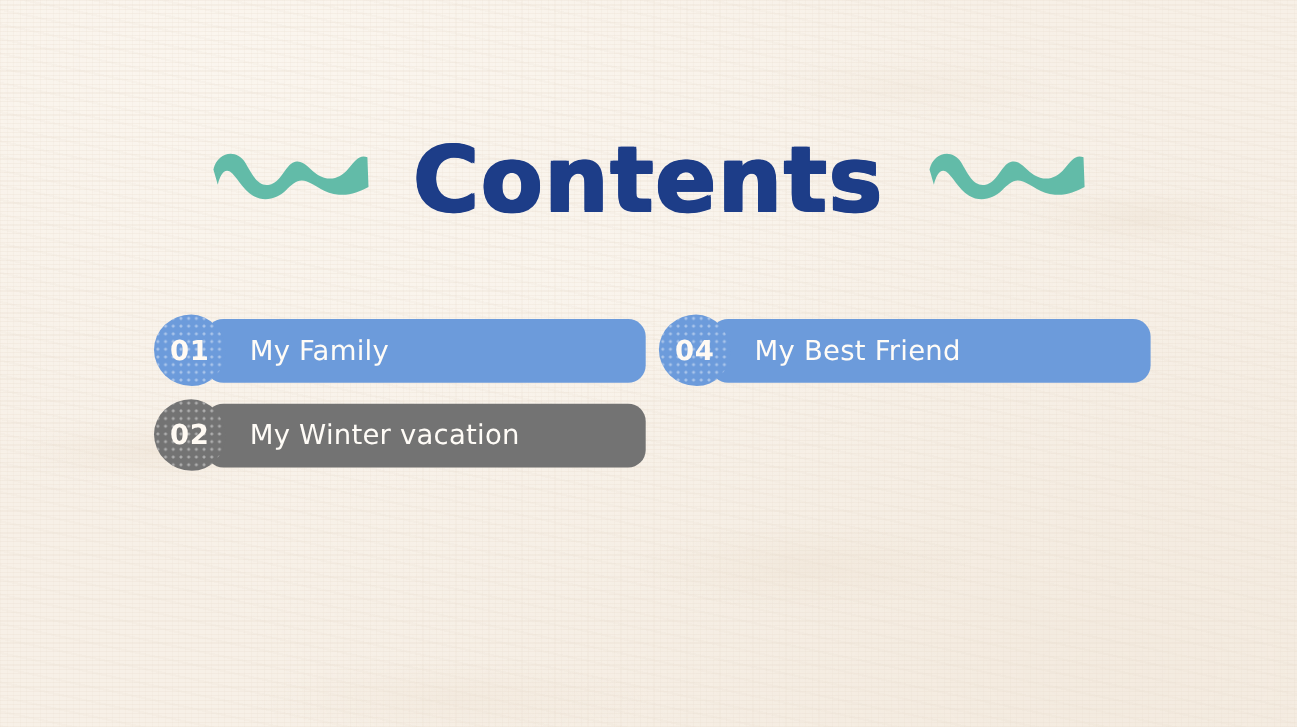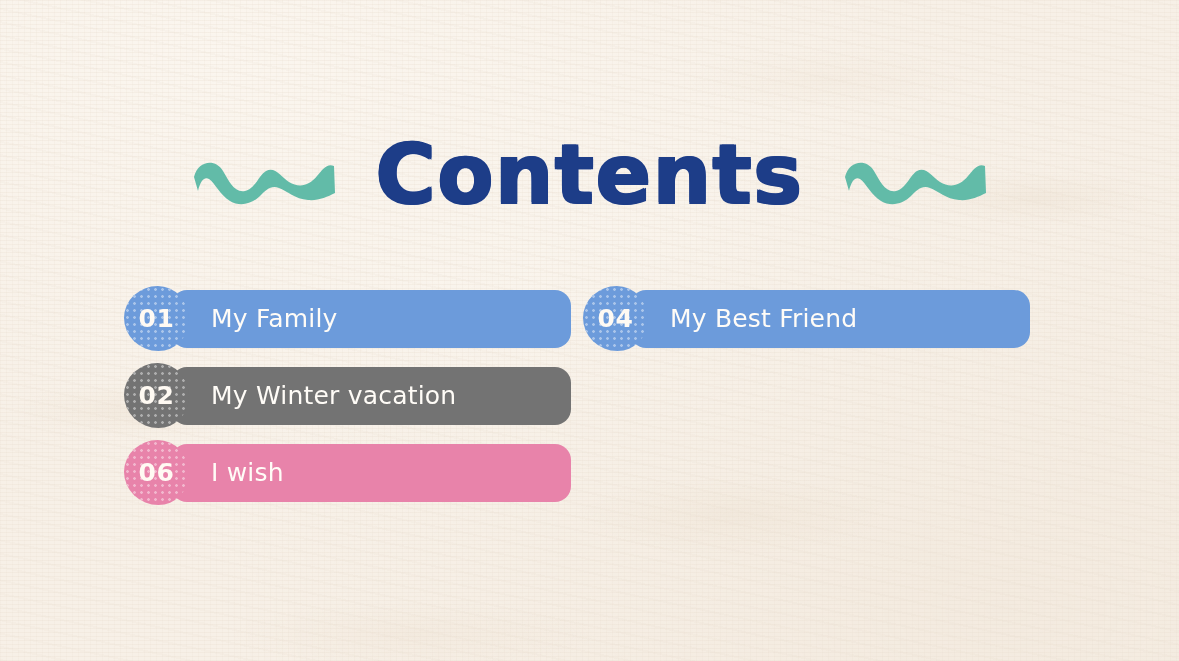--- a/index.html
+++ b/index.html
@@ -65,21 +65,21 @@
   }
 
   
   #header {
     position: absolute;
     top: 124px;
     left: 0;
     width: 1179px;
     height: 108px;
     display: flex;
-    align-items: center;
+    align-items: flex-start;
     justify-content: center;
     gap: 36px;
   }
 
   .squiggle { display: block; }
   #squiggle-left  { width: 150px; height: 62px; }
   #squiggle-right { width: 150px; height: 62px; }
 
   #page-title {
     font-family: "DejaVu Sans", sans-serif;
@@ -90,21 +90,21 @@
     color: #1d3d88;
     white-space: nowrap;
     text-shadow: 1px 1px 0 #1d3d88, -1px 1px 0 #1d3d88, 1px -1px 0 #1d3d88, -1px -1px 0 #1d3d88;
     padding-bottom: 6px;
   }
 
   
   #contents-grid {
     position: absolute;
     top: 286px;
-    left: 124px;
+    left: 140px;
     width: 930px;
     display: grid;
     grid-template-columns: 447px 447px;
     column-gap: 36px;
     row-gap: 38px;
     gap: 12px;
   }
 
   .content-row {
     position: relative;
@@ -249,23 +249,15 @@
       </div>
       <div class="content-bar c-yellow">
         <span class="content-bar-label">My Winter vacation</span>
       </div>
     </div>
 
     <div class="content-row">
     </div>
 
 
-    <div class="content-row">
-      <div class="number-badge c-pink">
-        <span class="number-label">06</span>
-      </div>
-      <div class="content-bar c-pink">
-        <span class="content-bar-label">I wish</span>
-      </div>
-    </div>
 
   </div>
 </div>
 
 </body></html>

